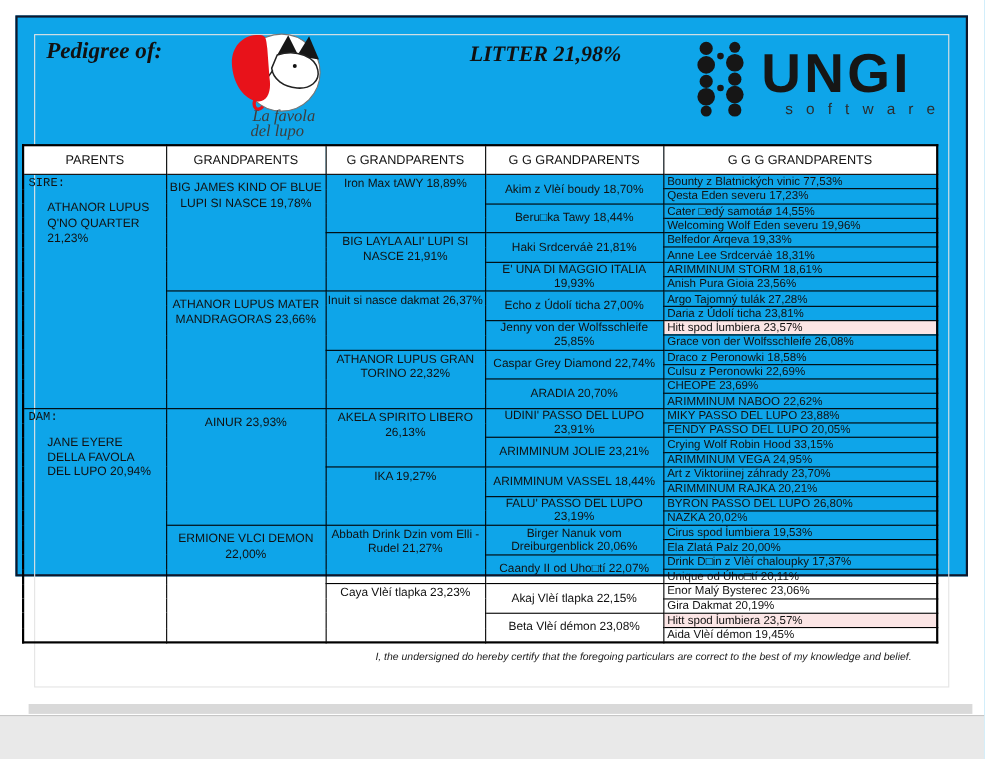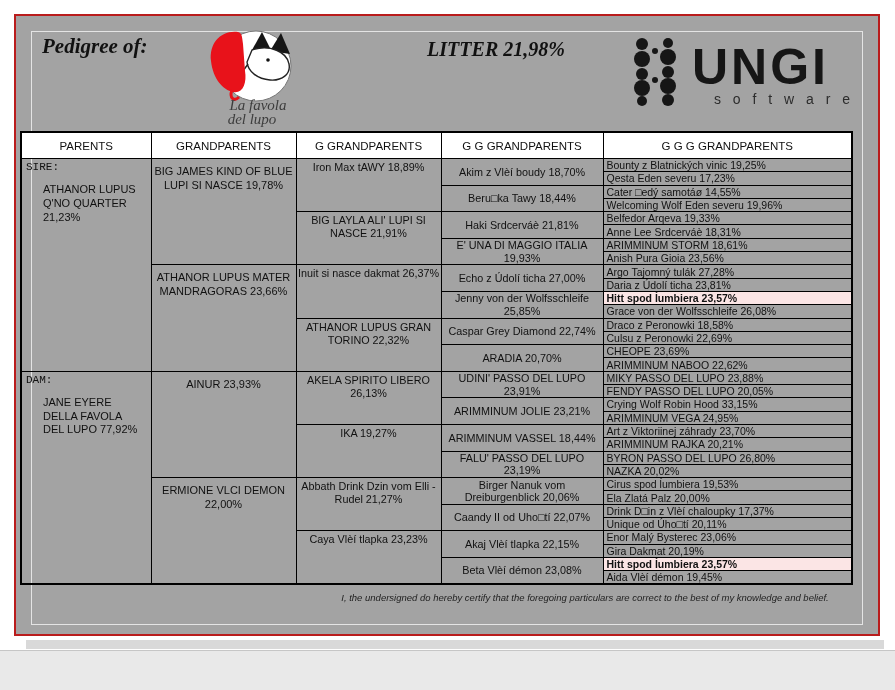--- a/index.html
+++ b/index.html
@@ -1,22 +1,22 @@
 <!DOCTYPE html>
 <html style="--hl: #fbe5e5; --logo-red: #e8121a;"><head>
 <meta charset="utf-8">
 <style>
   html,body{margin:0;padding:0;background:#ffffff;}
   #stage{position:relative;width:895px;height:690px;overflow:hidden;
          font-family:"Liberation Sans",sans-serif;color:#111;background:#fff;}
   #bottom-strip{position:absolute;left:0;top:650px;width:895px;height:40px;
                 background:#e9e9e9;border-top:1px solid #c6c6c6;}
   #doc-shadow{position:absolute;left:26px;top:640px;width:858px;height:9px;background:#d9d9d9;}
-  #doc{position:absolute;left:14px;top:14px;width:866px;height:622px;border:2px solid #b91c1c;
-       background:#a3a3a3;box-sizing:border-box;}
+  #doc{position:absolute;left:14px;top:14px;width:866px;height:510px;border:2px solid #0f172a;
+       background:#0ea5e9;box-sizing:border-box;}
   .inner-frame{position:absolute;left:15px;top:15px;width:830px;height:592px;border:1px solid #e4e4e4;}
 
   #pedigree-label{position:absolute;left:26px;top:18px;
                   font:italic bold 21px "Liberation Serif",serif;}
   #litter-title{position:absolute;left:350px;top:22px;width:260px;text-align:center;
                 font:italic bold 20px "Liberation Serif",serif;}
   #kennel-logo{position:absolute;left:176px;top:10px;}
   #ungi-logo{position:absolute;left:608px;top:18px;}
 
   #table-wrap{position:absolute;left:4px;top:115px;}
@@ -26,21 +26,21 @@
   td{border:1px solid #000;overflow:hidden;padding:0;vertical-align:middle;}
   tbody tr{height:13.3px;}
   .c-parent{vertical-align:top;font-size:11px;}
   .role{text-align:left;padding:2px 0 0 4px;font-family:Liberation Mono, monospace;}
   .pname{text-align:left;margin-top:10px;padding:0 6px;line-height:1.25;margin-left:15px;}
   .c-gp{vertical-align:top;text-align:center;padding-top:6px;font-size:11px;line-height:1.25;}
   .c-ggp{vertical-align:top;text-align:center;padding-top:2px;font-size:10.8px;line-height:1.2;}
   .c-gg{text-align:center;font-size:10.8px;line-height:1.15;padding:0 2px;}
   .c-leaf{font-size:10.5px;padding:0 3px;white-space:nowrap;text-align:left;}
   .c-leaf.light{border-top-color:#a8a8a8;}
-  .hl{background:var(--hl,#fbe5e5);font-weight:bold;}
+  .hl{background:var(--hl,#fbe5e5);}
 
   #cert-line{position:absolute;left:296px;top:576px;width:546px;text-align:center;
              font:italic 9.5px "Liberation Sans",sans-serif;color:#222;}
   #sign-row{position:absolute;left:386px;top:595px;width:466px;display:flex;align-items:flex-end;
             font:italic 10px "Liberation Sans",sans-serif;color:#222;}
   .sig-label{margin-right:10px;}
   .sig-line{border-bottom:1px solid #444;height:13px;display:inline-block;}
   #signed-line{flex:1;margin-right:14px;}
   #date-line{width:84px;}
 </style>
@@ -110,21 +110,21 @@
         </thead>
         <tbody>
             <tr>
               <td class="c-parent" rowspan="16">
                 <div class="role">SIRE:</div>
                 <div class="pname">ATHANOR LUPUS Q'NO QUARTER 21,23%</div>
               </td>
               <td class="c-gp" rowspan="8">BIG JAMES KIND OF BLUE LUPI SI NASCE 19,78%</td>
               <td class="c-ggp" rowspan="4">Iron Max tAWY 18,89%</td>
               <td class="c-gg" rowspan="2">Akim z Vlèí boudy 18,70%</td>
-              <td class="c-leaf">Bounty z Blatnických vinic 19,25%</td>
+              <td class="c-leaf">Bounty z Blatnických vinic 77,53%</td>
             </tr>
             <tr>
               <td class="c-leaf light">Qesta Eden severu 17,23%</td>
             </tr>
             <tr>
               <td class="c-gg" rowspan="2">Beru□ka Tawy 18,44%</td>
               <td class="c-leaf">Cater □edý samotáø 14,55%</td>
             </tr>
             <tr>
               <td class="c-leaf light">Welcoming Wolf Eden severu 19,96%</td>
@@ -171,21 +171,21 @@
             <tr>
               <td class="c-gg" rowspan="2">ARADIA 20,70%</td>
               <td class="c-leaf">CHEOPE 23,69%</td>
             </tr>
             <tr>
               <td class="c-leaf light">ARIMMINUM NABOO 22,62%</td>
             </tr>
             <tr>
               <td class="c-parent" rowspan="16">
                 <div class="role">DAM:</div>
-                <div class="pname">JANE EYERE DELLA FAVOLA DEL LUPO 77,92%</div>
+                <div class="pname">JANE EYERE DELLA FAVOLA DEL LUPO 20,94%</div>
               </td>
               <td class="c-gp" rowspan="8">AINUR 23,93%</td>
               <td class="c-ggp" rowspan="4">AKELA SPIRITO LIBERO 26,13%</td>
               <td class="c-gg" rowspan="2">UDINI' PASSO DEL LUPO 23,91%</td>
               <td class="c-leaf">MIKY PASSO DEL LUPO 23,88%</td>
             </tr>
             <tr>
               <td class="c-leaf light">FENDY PASSO DEL LUPO 20,05%</td>
             </tr>
             <tr>

